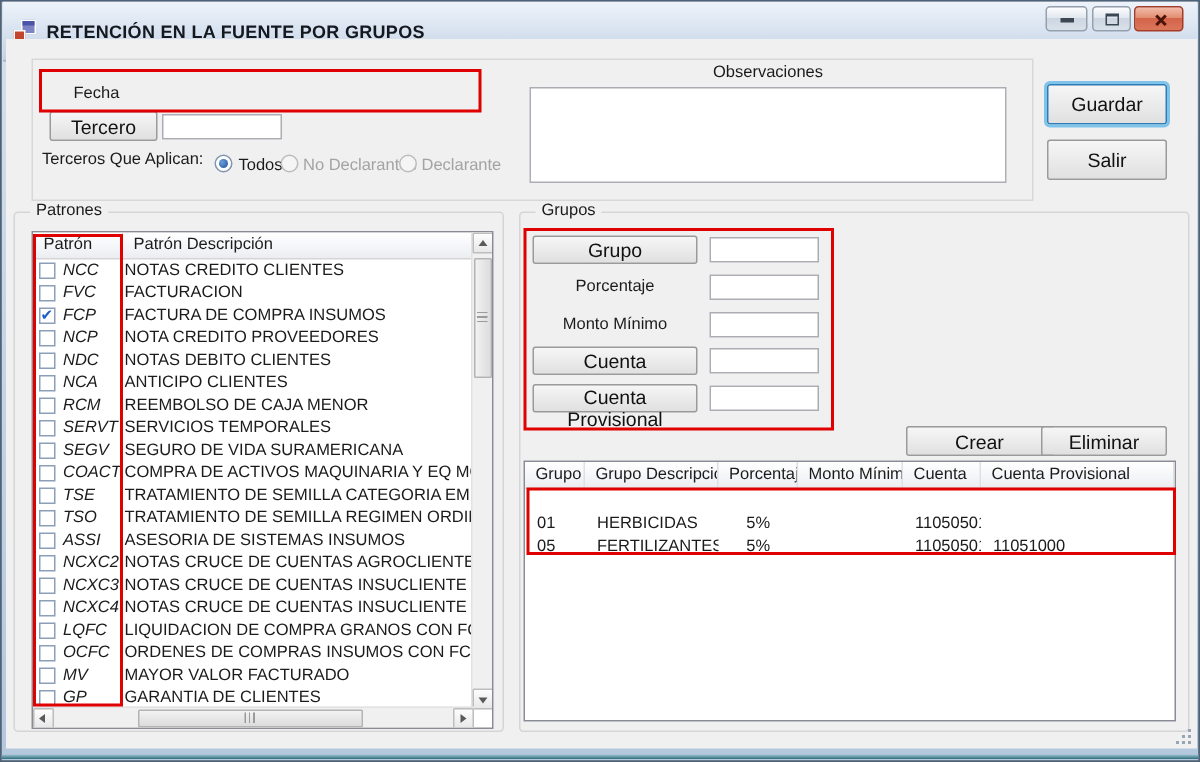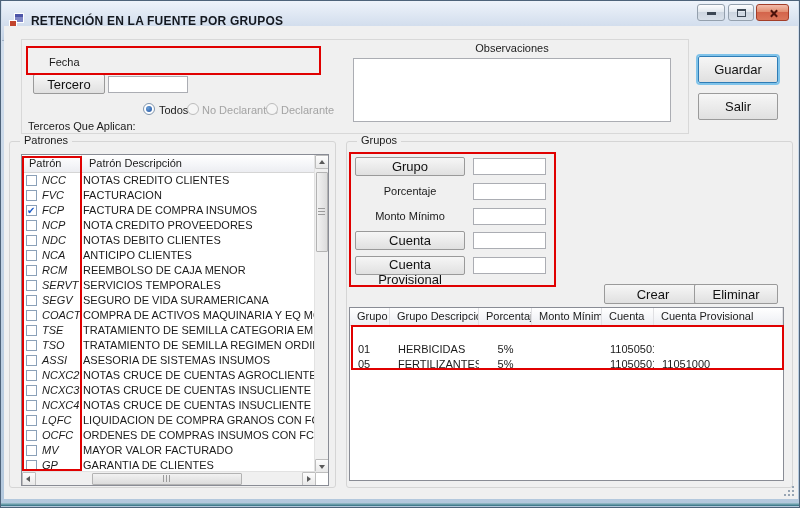--- a/index.html
+++ b/index.html
@@ -135,21 +135,21 @@
 
   <div class="client">
 
     <div class="panel-border" style="left:17px;top:13px;width:668px;height:95px;"></div>
 
     <div class="lbl" style="left:45px;top:30px;">Fecha</div>
 
     <button class="btn" style="left:29px;top:48px;width:72px;height:20px;">Tercero</button>
     <input class="tbox" style="left: 104px; top: 50px; width: 80px; height: 17px;" value="">
 
-    <div class="lbl" style="left:24px;top:94px;">Terceros Que Aplican:</div>
+    <div class="lbl" style="left:24px;top:74px;">Terceros Que Aplican:</div>
     <span class="radio selected" style="left:139px;top:77px;"></span>
     <div class="lbl" style="left:155px;top:78px;">Todos</div>
     <span class="radio disabled" style="left:183px;top:77px;"></span>
     <div class="lbl dis-label" style="left:198px;top:78px;">No Declarantes</div>
     <span class="radio disabled" style="left:262px;top:77px;"></span>
     <div class="lbl dis-label" style="left:277px;top:78px;">Declarante</div>
 
     <div class="lbl" style="left:349px;top:16px;width:318px;text-align:center;">Observaciones</div>
     <textarea class="tbox" style="left: 349px; top: 32px; width: 318px; height: 64px; resize: none;"></textarea>
 

